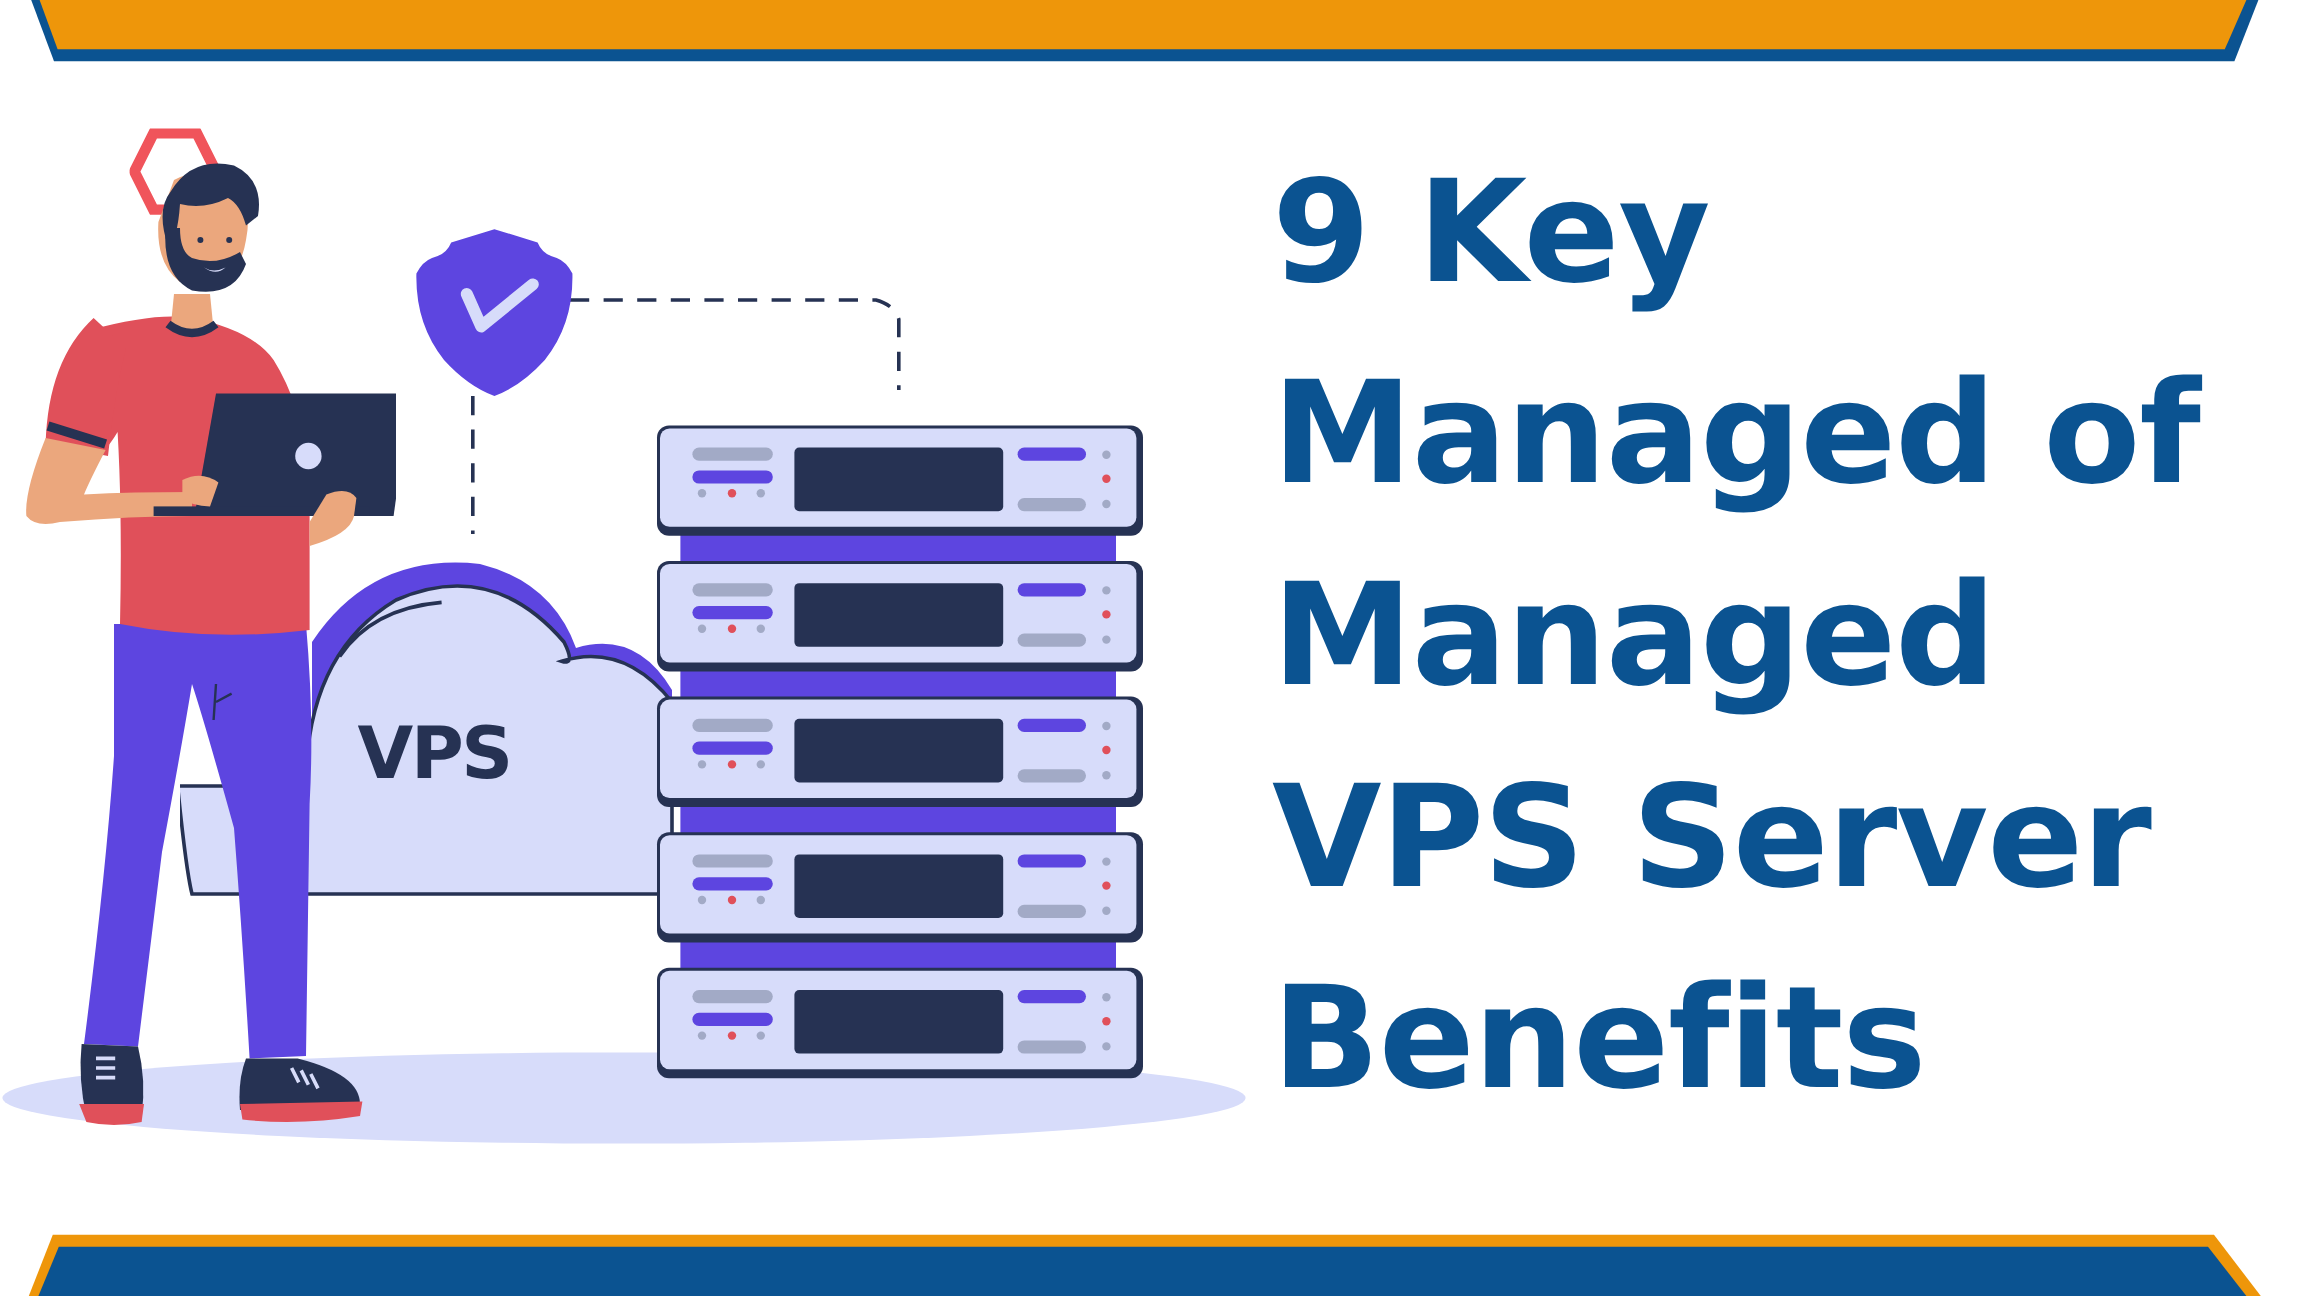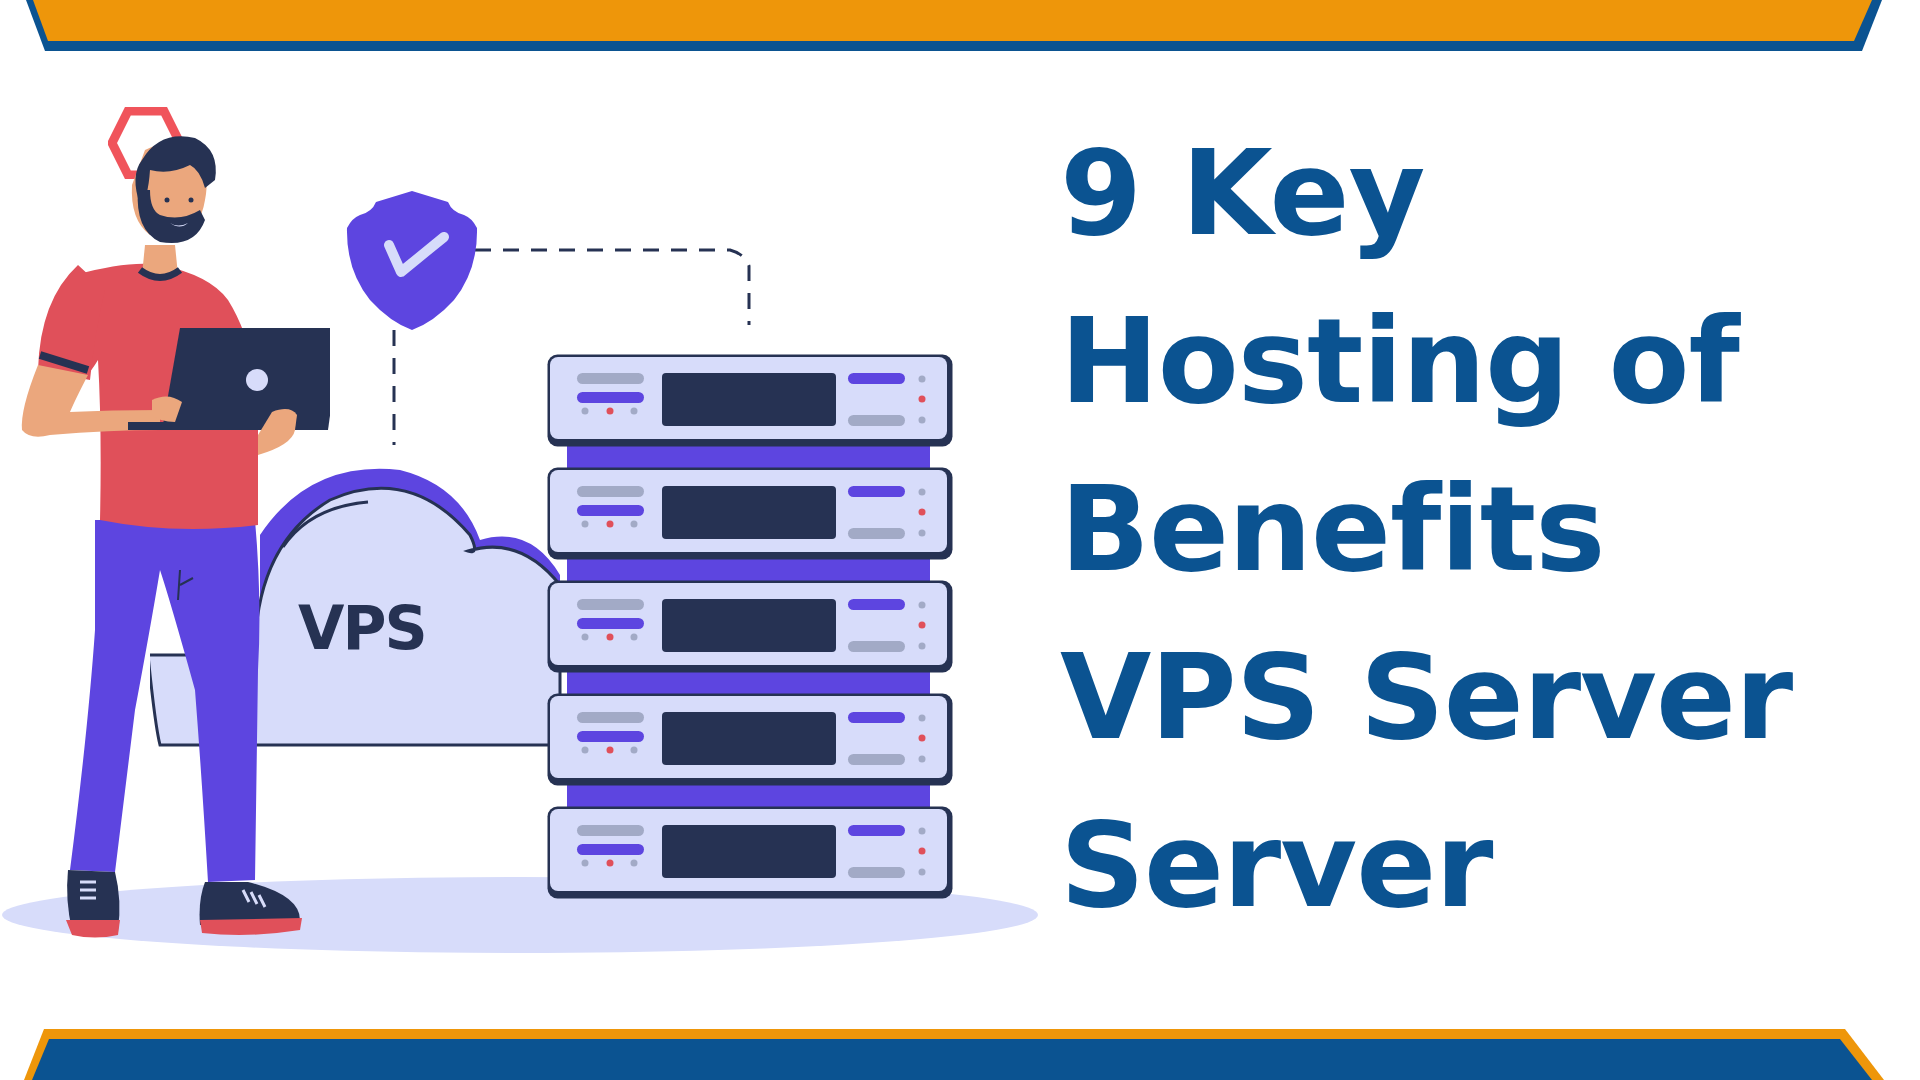--- a/index.html
+++ b/index.html
@@ -111,17 +111,17 @@
   <polygon points="170,198 332,198 318,300 152,300" fill="#263253"></polygon>
   <rect x="118" y="292" width="180" height="8" fill="#263253"></rect>
   <circle cx="247" cy="250" r="11" fill="#d7dcfa"></circle>
 
   <path d="M 142 270 Q 158 262 172 272 L 165 292 Q 150 292 142 285 Z" fill="#eba77d"></path>
   <path d="M 262 282 Q 280 275 287 285 L 285 300 Q 282 315 248 325 L 248 305 Z" fill="#eba77d"></path>
 </svg>
 
 <div class="title">
   <div class="title-line" style="top:134px;">9 Key</div>
-  <div class="title-line" style="top:302px;">Hosting of</div>
-  <div class="title-line" style="top:470px;">Benefits</div>
+  <div class="title-line" style="top:302px;">Managed of</div>
+  <div class="title-line" style="top:470px;">Managed</div>
   <div class="title-line" style="top:638px;">VPS Server</div>
-  <div class="title-line" style="top:806px;">Server</div>
+  <div class="title-line" style="top:806px;">Benefits</div>
 </div>
 
 </body></html>

